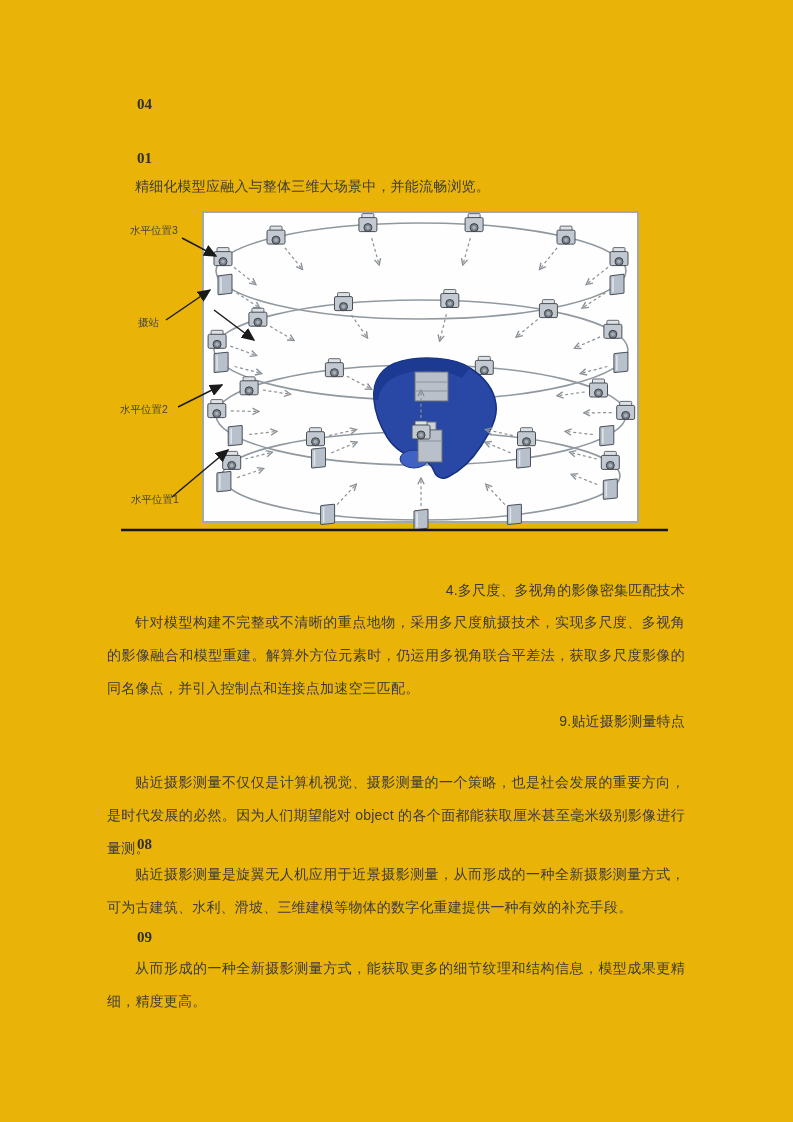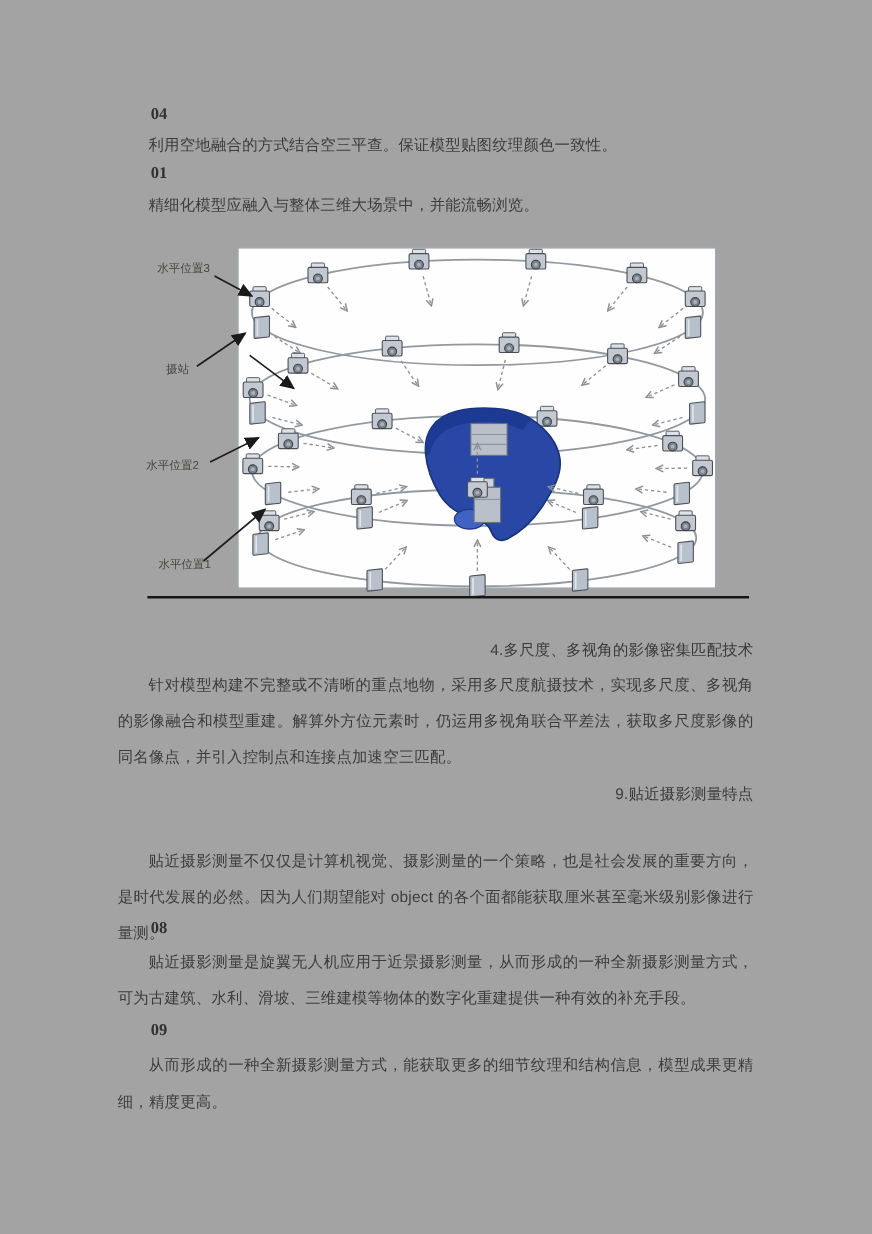--- a/index.html
+++ b/index.html
@@ -1,57 +1,56 @@
 <!DOCTYPE html>
 <html lang="zh"><head>
 <meta charset="utf-8">
 <style>
   html,body{margin:0;padding:0;}
   body{
     width:793px;height:1122px;background:#ffffff;
     font-family:"Liberation Sans","DejaVu Sans",sans-serif;
     color:#3c3c3c;position:relative;overflow:hidden;
   }
-  .page{position:absolute;inset:0;background:#a3a3a3;}
+  .page{position:absolute;inset:0;background:#eab308;}
   .doc{position:absolute;left:107px;top:0;width:578px;height:1122px;}
   .doc p{position:absolute;left:0;margin:0;width:578px;}
   .num{
     font-family:"Liberation Serif","DejaVu Serif",serif;
     font-weight:700;font-size:15px;line-height:22px;color:#303030;
     text-indent:2em;
   }
   .body{
     font-size:14px;line-height:33px;color:#3c3c3c;
     text-align:justify;text-indent:2em;letter-spacing:0.2px;
   }
   .single{line-height:22px;}
   .h{font-size:14px;line-height:22px;color:#3a3a3a;text-indent:2em;letter-spacing:0.2px;text-align:right;}
   .caption{
     font-size:14px;line-height:22px;color:#3a3a3a;text-align:center;
     left:16px !important;
   }
   .fig{
-    position:absolute;left:118px;top:210px;width:550px;height:322px;margin:13px;
+    position:absolute;left:118px;top:210px;width:550px;height:322px;margin:0;
   }
   .ring{fill:none;stroke:#9199a0;stroke-width:1.6;}
   .cam-arrow{stroke:#8a9095;stroke-width:1.2;stroke-dasharray:3 2.6;fill:none;}
   .label-arrow{stroke:#1c1c1c;stroke-width:1.5;}
   .flabel{
     font-size:10.5px;fill:#45453c;
     font-family:"Liberation Sans","DejaVu Sans",sans-serif;
   }
 </style>
 </head>
 <body>
 
 <div class="page">
   <div class="doc">
 
     <p class="num" style="top:93px">04</p>
-    <p class="body single" style="top:120px">利用空地融合的方式结合空三平查。保证模型贴图纹理颜色一致性。</p>
     <p class="num" style="top:147px">01</p>
     <p class="body single" style="top:175px">精细化模型应融入与整体三维大场景中，并能流畅浏览。</p>
 
 
     <p class="h" style="top:579px">4.多尺度、多视角的影像密集匹配技术</p>
     <p class="body" style="top:606px">针对模型构建不完整或不清晰的重点地物，采用多尺度航摄技术，实现多尺度、多视角的影像融合和模型重建。解算外方位元素时，仍运用多视角联合平差法，获取多尺度影像的同名像点，并引入控制点和连接点加速空三匹配。</p>
 
     <p class="h" style="top:710px">9.贴近摄影测量特点</p>
 
     <p class="body" style="top:766px">贴近摄影测量不仅仅是计算机视觉、摄影测量的一个策略，也是社会发展的重要方向，是时代发展的必然。因为人们期望能对 object 的各个面都能获取厘米甚至毫米级别影像进行量测。</p>

